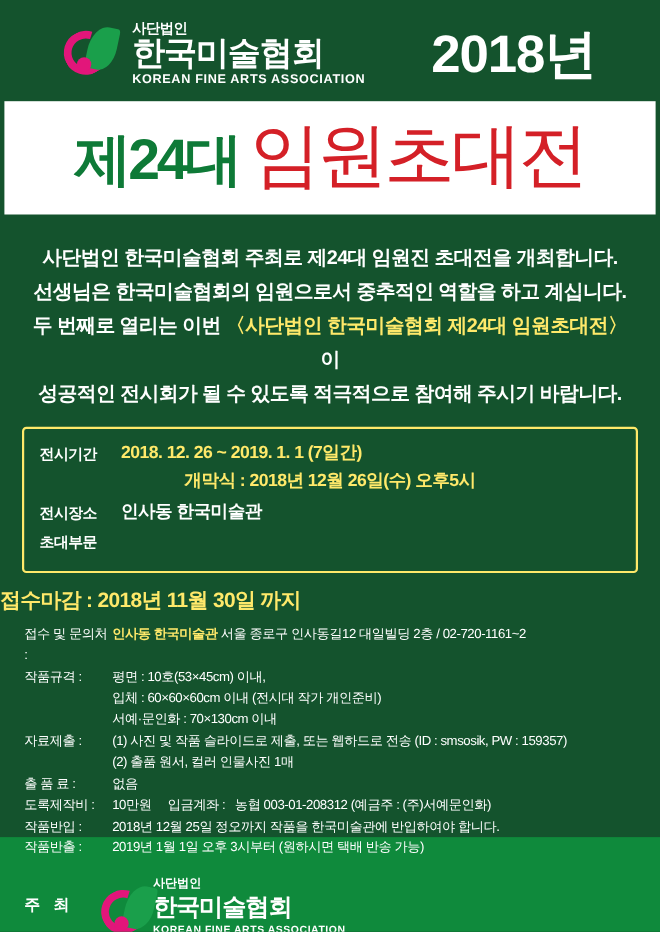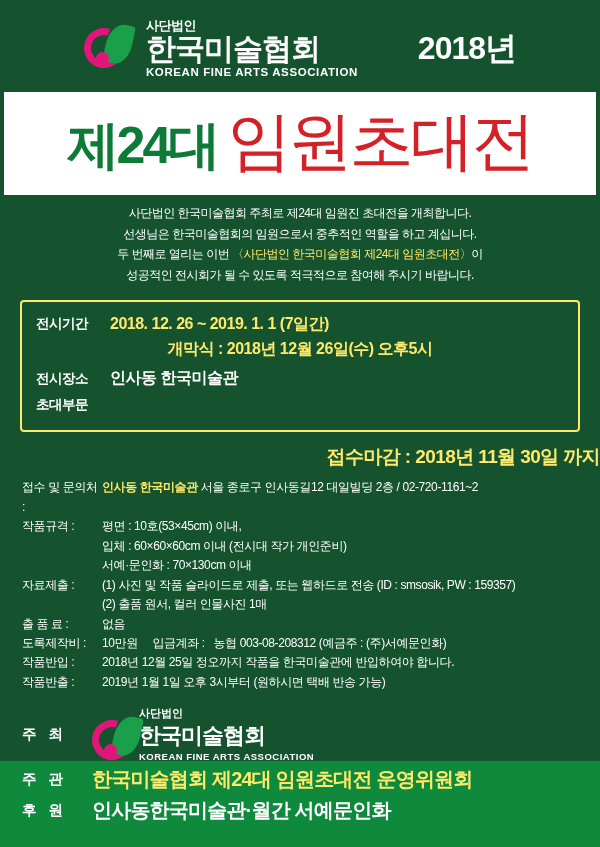--- a/index.html
+++ b/index.html
@@ -38,21 +38,21 @@
   }
   .assoc-main{
     font-size:30px;color:#ffffff;font-weight:bold;letter-spacing:-1px;
     line-height:1;
   }
   .assoc-eng{
     font-size:11.5px;color:#ffffff;font-weight:bold;letter-spacing:0.6px;
     margin-top:3px;
   }
   .year{
-    font-size:32px;color:#ffffff;font-weight:bold;letter-spacing:-1px;
+    font-size:48px;color:#ffffff;font-weight:bold;letter-spacing:-1px;
     margin-left:42px;
   }
 
   
   .title-band{
     background:#ffffff;
     margin:0 4px;
     padding:6px 0 10px 0;
     text-align:right;
   }
@@ -63,25 +63,25 @@
     font-size:52px;font-weight:bold;color:#0e7a37;letter-spacing:-3px;
   }
   .title-big{
     font-size:64px;font-weight:normal;color:#d42027;letter-spacing:-3px;
   }
 
   
   .intro{
     color:#ffffff;
     text-align:center;
-    font-size:12px;
+    font-size:18px;
     line-height:1.72;
-    padding:8px 26px 10px 26px;
+    padding:24px 26px 10px 26px;
     letter-spacing:-0.5px;
-    font-weight:normal;
+    font-weight:bold;
   }
   .intro .hl{color:#ffe96a;}
 
   
   .info-box{
     margin:4px 20px 0 20px;
     border:2px solid #ffe96a;
     border-radius:4px;
     padding:10px 14px 12px 14px;
     color:#ffffff;
@@ -104,21 +104,21 @@
     color:#ffe96a;
     font-weight:bold;
     font-size:16px;
     margin:2px 0 6px 0;
   }
   .small-note{font-size:12.5px;color:#ffffff;}
   .cat-main{color:#ffe96a;font-weight:bold;font-size:16px;}
 
   
   .deadline{
-    text-align:right;
+    text-align:left;
     color:#ffe96a;
     font-weight:bold;
     font-size:19px;
     margin:12px 0 8px 0;
     letter-spacing:-0.6px;
   }
 
   
   .details{
     color:#ffffff;
@@ -247,21 +247,21 @@
       <div class="d-label">출 품 료 :</div>
       <div class="d-val">없음</div>
     </div>
     <div class="d-row">
       <div class="d-label">도록제작비 :</div>
       <div class="d-val">
         <span>10만원</span>
         &nbsp;&nbsp;&nbsp;
         <span>입금계좌 :</span>
         &nbsp;
-        <span>농협 003-08-208312 (예금주 : (주)서예문인화)</span>
+        <span>농협 003-01-208312 (예금주 : (주)서예문인화)</span>
       </div>
     </div>
     <div class="d-row">
       <div class="d-label">작품반입 :</div>
       <div class="d-val">2018년 12월 25일 정오까지 작품을 한국미술관에 반입하여야 합니다.</div>
     </div>
     <div class="d-row">
       <div class="d-label">작품반출 :</div>
       <div class="d-val">2019년 1월 1일 오후 3시부터 (원하시면 택배 반송 가능)</div>
     </div>

